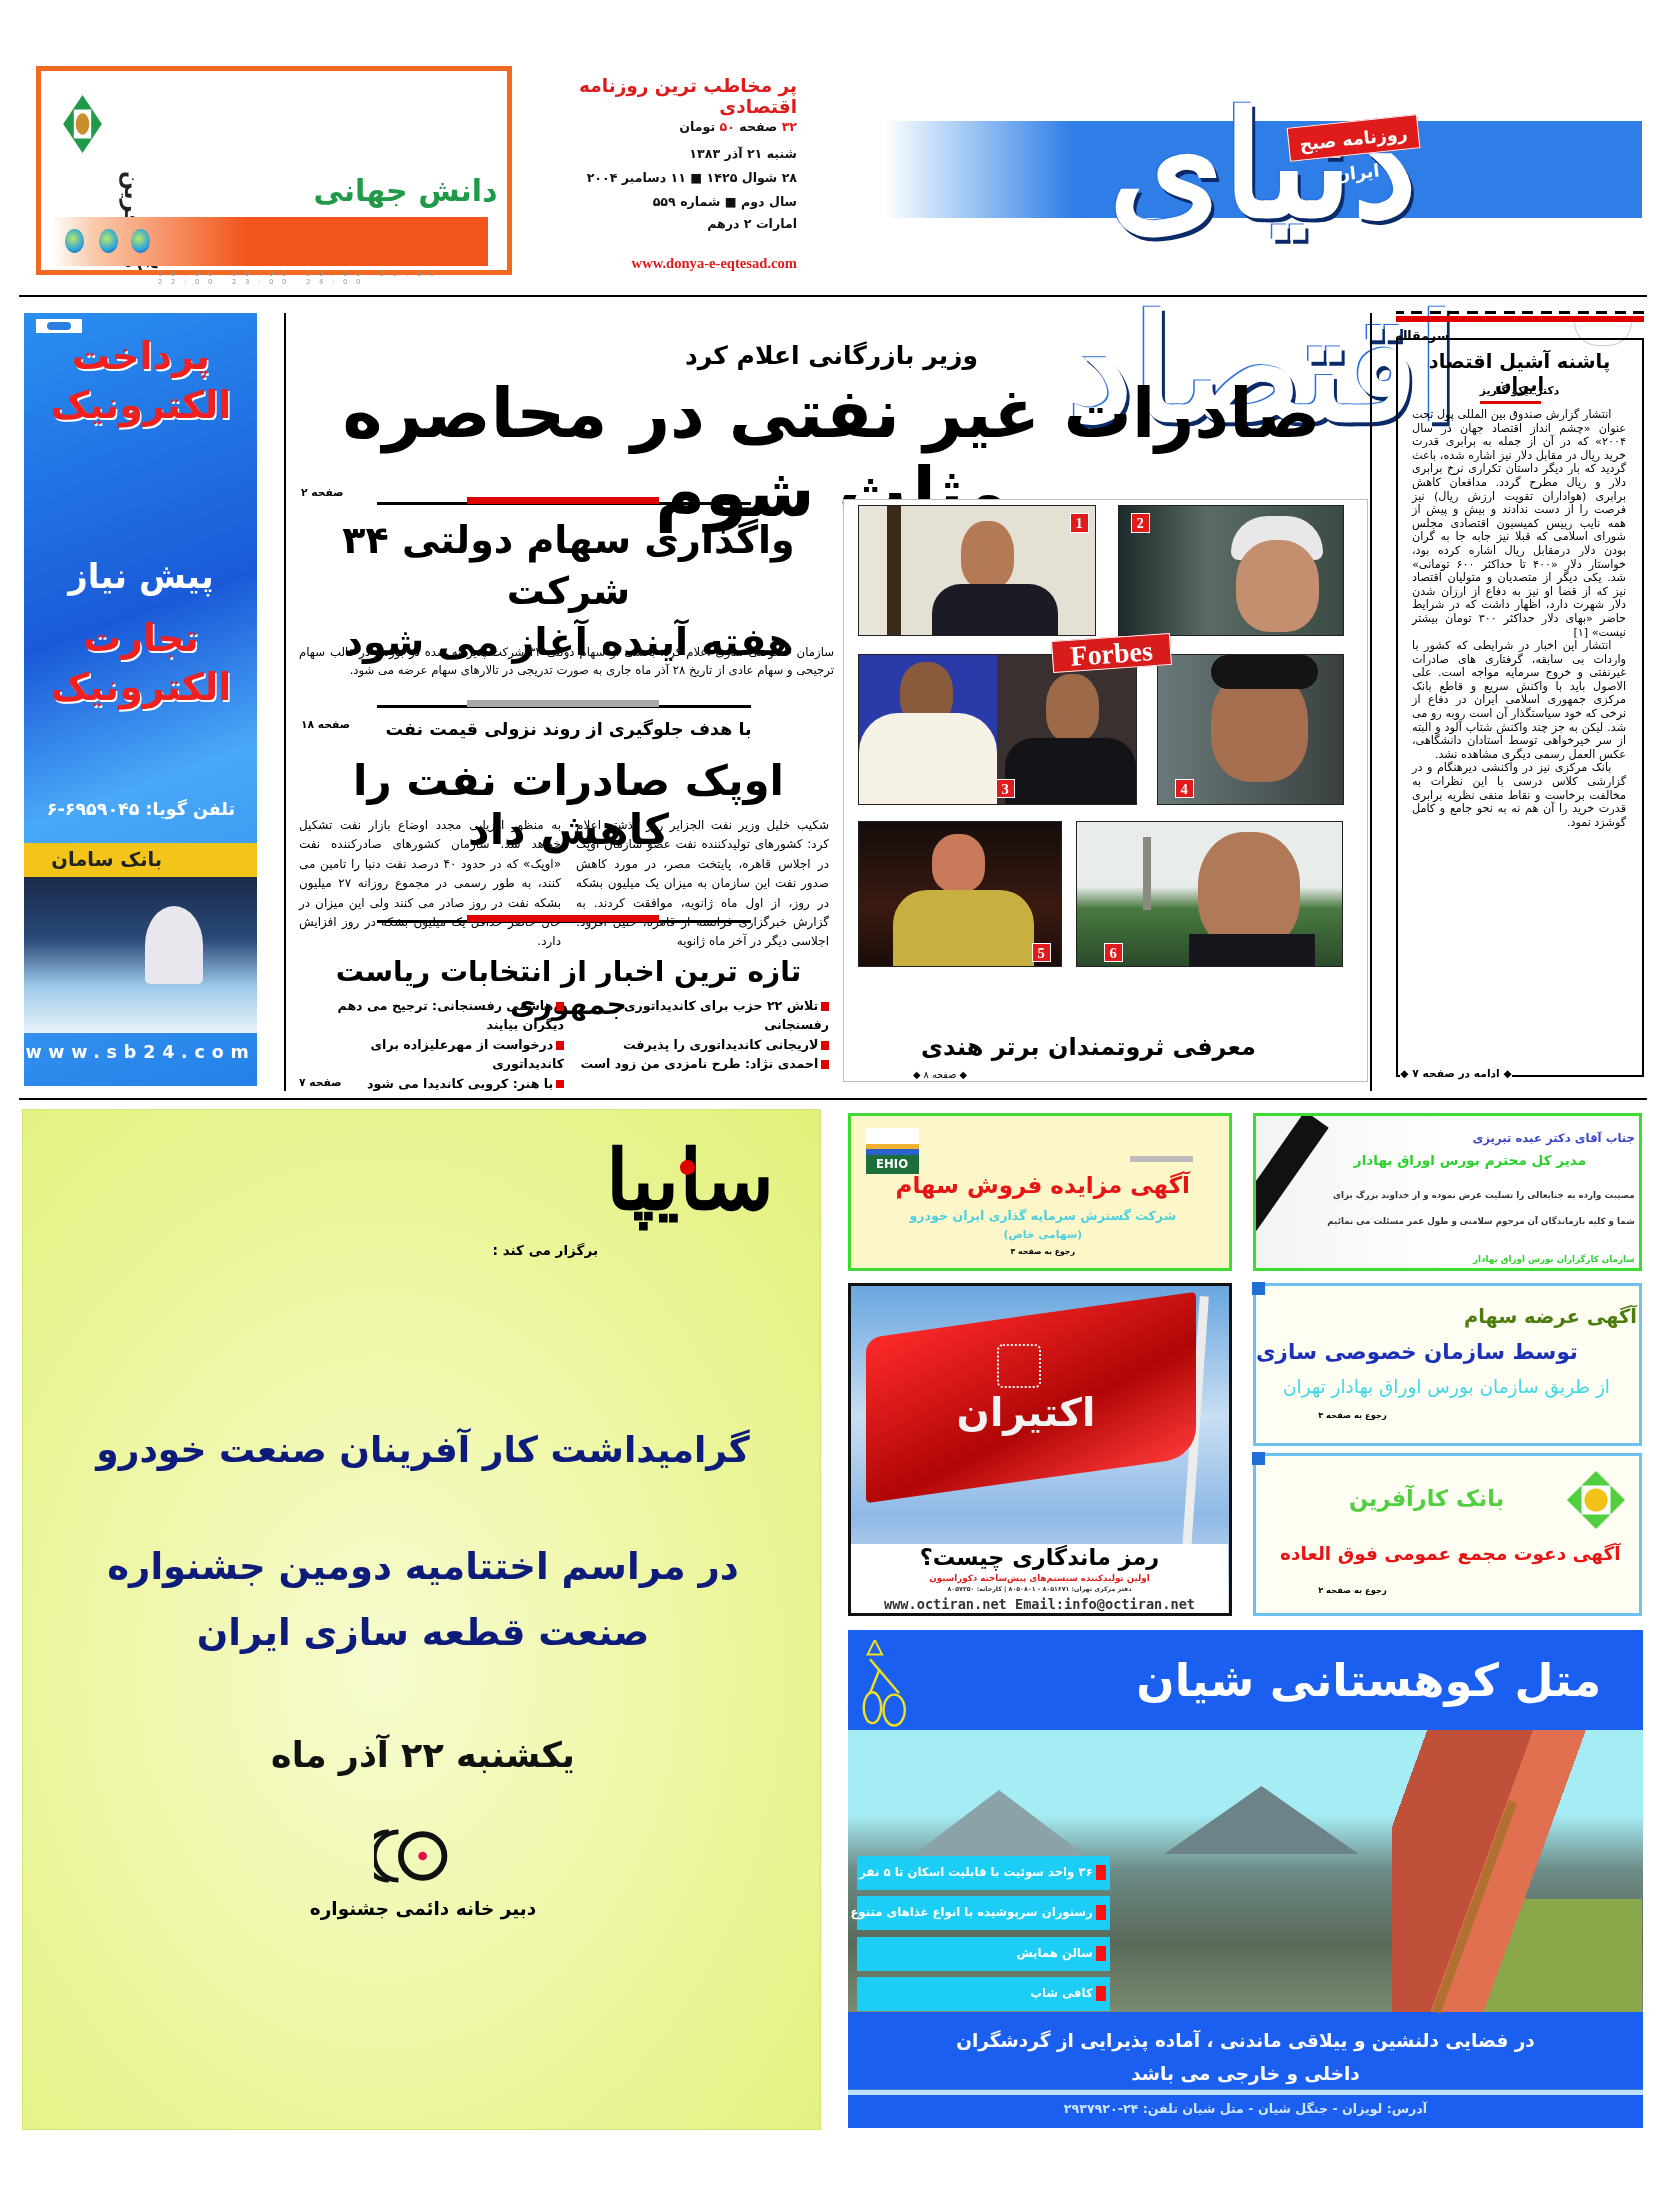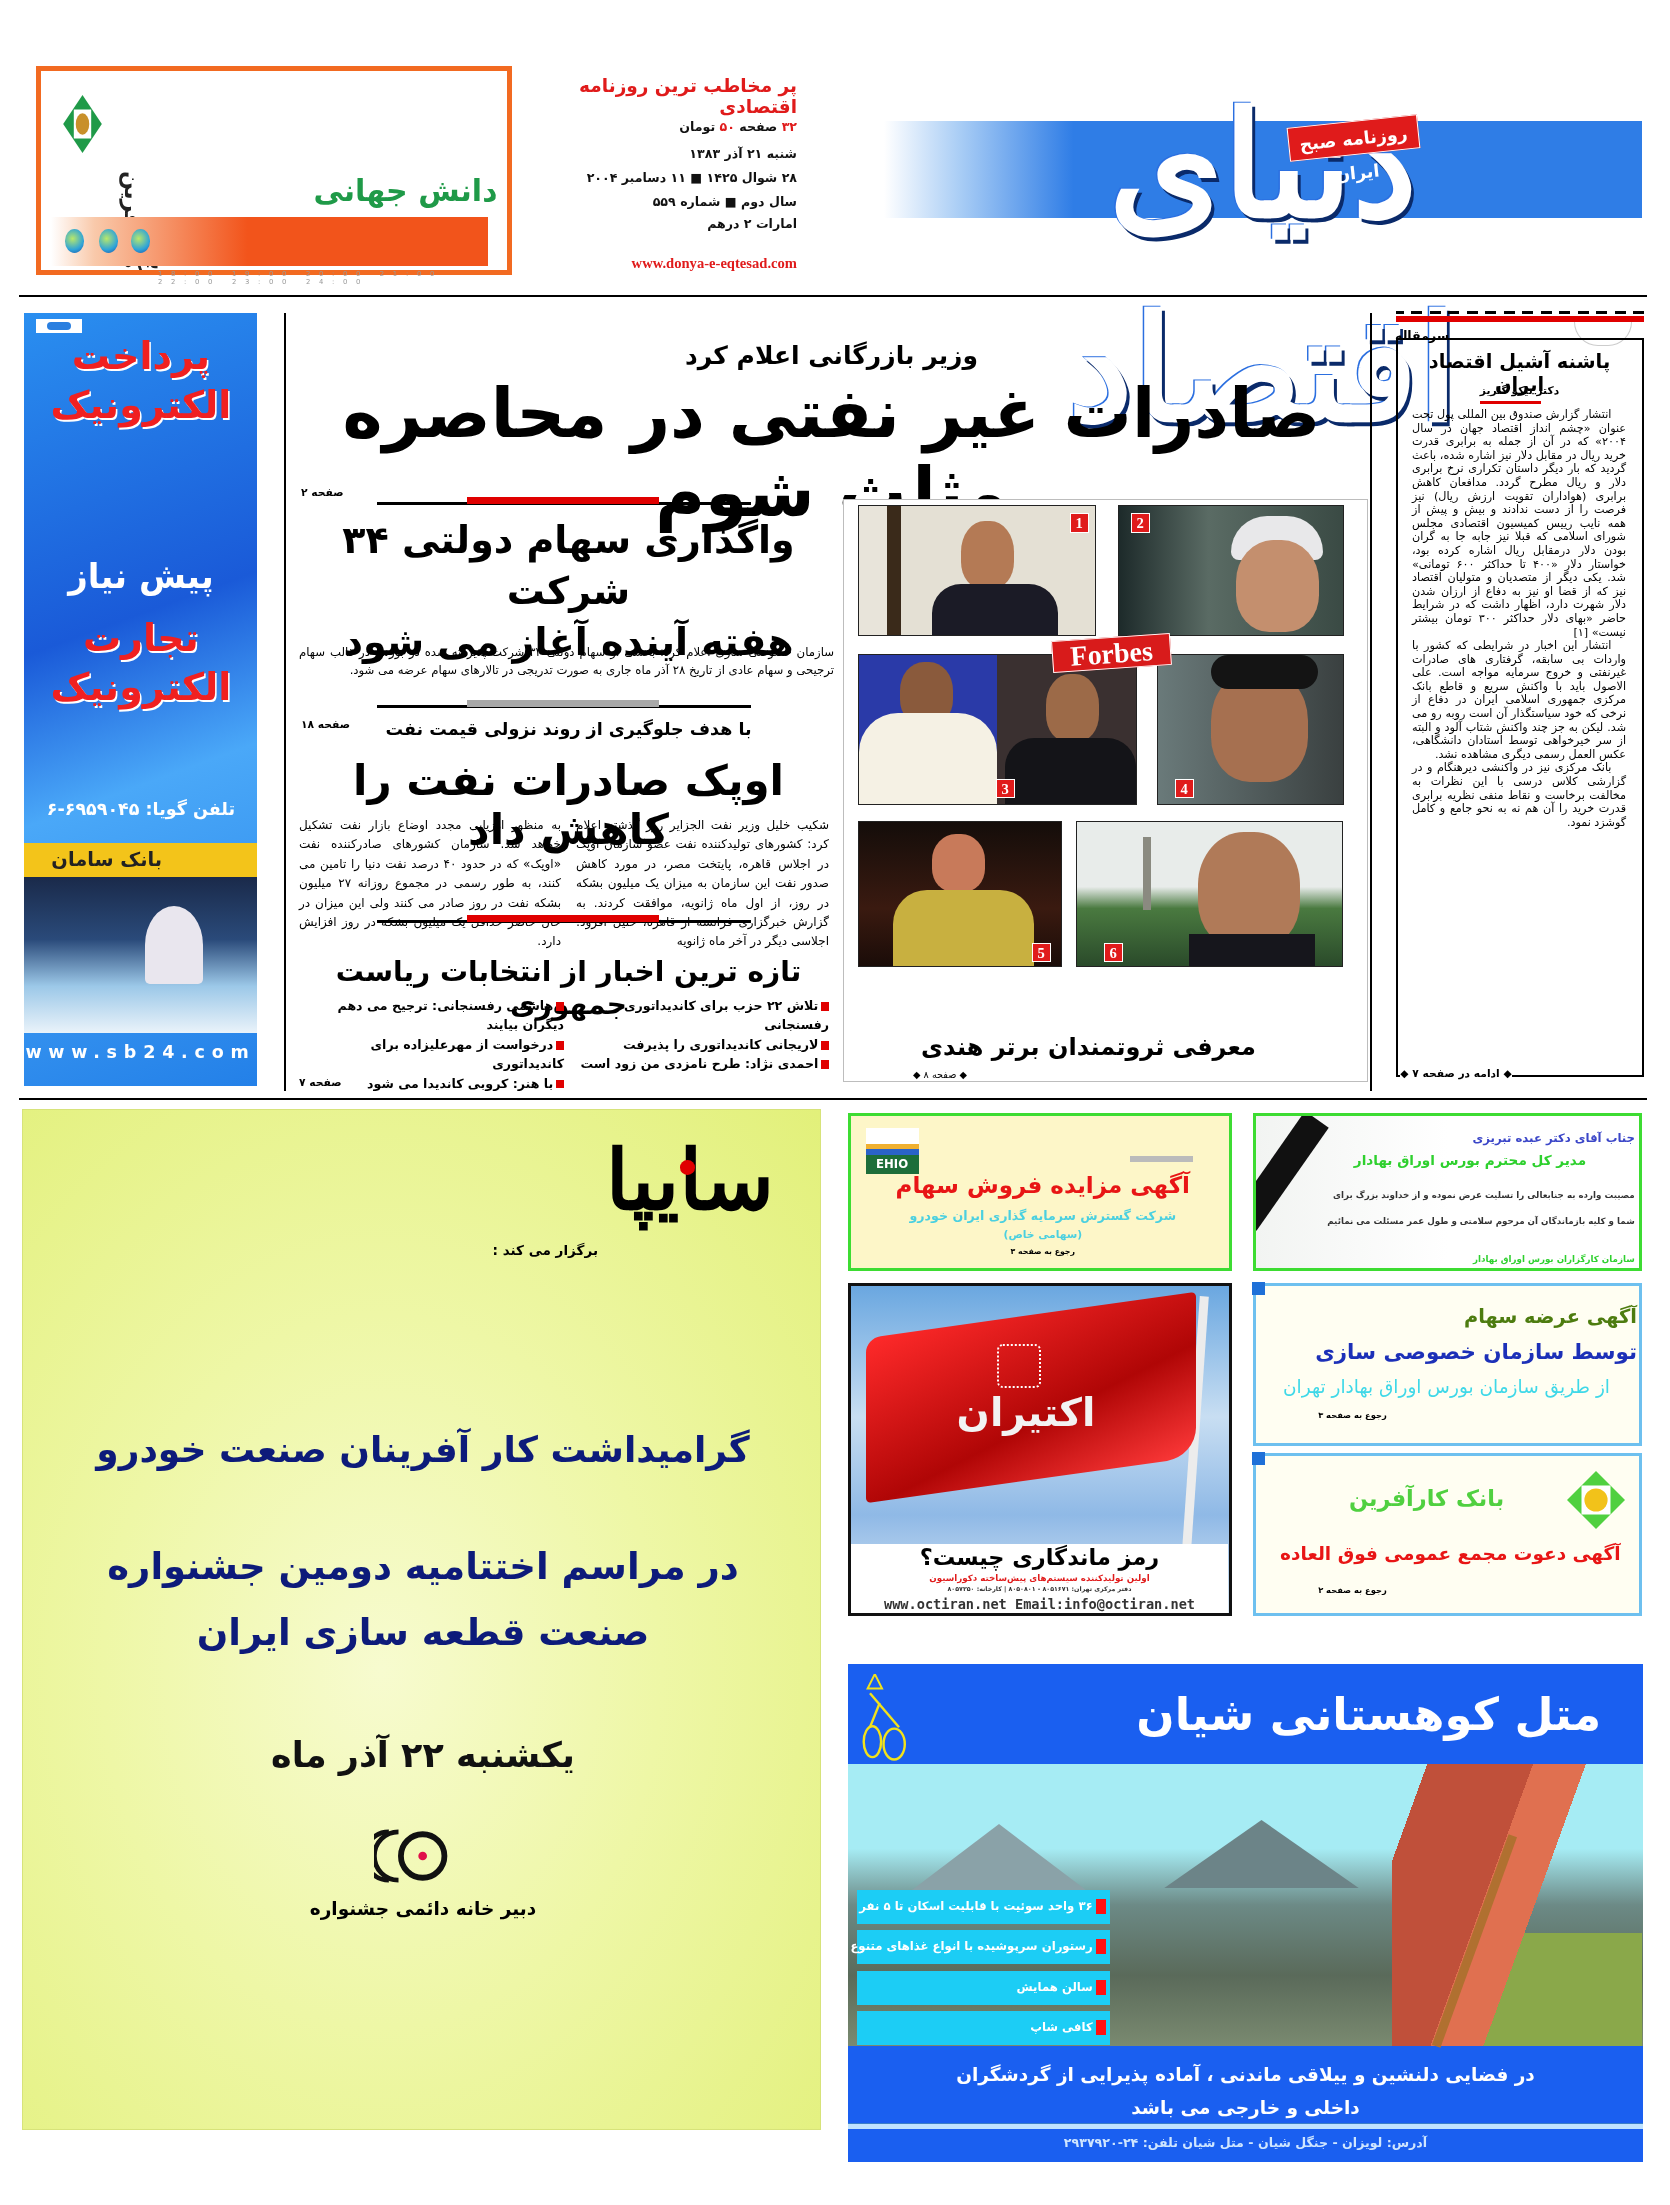--- a/index.html
+++ b/index.html
@@ -127,32 +127,32 @@
   #ad-octiran .bottom { left: 0; top: 258px; width: 377px; height: 70px; background: #fff; }
   #ad-octiran .q { left: 0; top: 258px; width: 377px; font-size: 22.4px; font-weight: bold; text-align: center; letter-spacing: 2.9px; }
   #ad-octiran .red-line { left: 0; top: 287px; width: 377px; font-size: 8.7px; font-weight: bold; color: #e01b1b; text-align: center; }
   #ad-octiran .addr { left: 0; top: 299px; width: 377px; font-size: 6.3px; font-weight: bold; text-align: center; color: #333; }
   #ad-octiran .web { left: 0; top: 310px; width: 377px; font-size: 13.6px; font-weight: bold; text-align: center; direction: ltr; font-family: "DejaVu Sans Mono", monospace; color: #333; }
 
   .ad-blue-box { border: 3.9px solid #6ec0ef; background: #fffef2; }
   .ad-blue-box .corner { left: -3.9px; top: -3.9px; width: 12.6px; height: 12.6px; background: #1e70d8; }
   #ad-offering { left: 1253px; top: 1283px; width: 389px; height: 163px; }
   #ad-offering .t1 { left: 0; top: 19.4px; width: 381px; font-size: 19.4px; font-weight: bold; color: #4d7c0f; }
-  #ad-offering .t2 { left: 0; top: 53px; width: 381px; font-size: 21.4px; font-weight: bold; color: #1c30b8; text-align: right; }
+  #ad-offering .t2 { left: 0; top: 53px; width: 381px; font-size: 21.4px; font-weight: bold; color: #1c30b8; text-align: left; }
   #ad-offering .t3 { left: 0; top: 90px; width: 381px; font-size: 18.5px; font-weight: normal; color: #3fd8e8; text-align: center; }
   #ad-offering .ref { left: 9.7px; top: 124px; width: 121px; font-size: 8.3px; font-weight: bold; text-align: right; }
 
   #ad-karafarin2 { left: 1253px; top: 1453px; width: 389px; height: 163px; }
   #ad-karafarin2 .logo { left: 311px; top: 14.6px; width: 58px; height: 58px; }
   #ad-karafarin2 .t1 { left: 49px; top: 29px; width: 243px; font-size: 22.4px; font-weight: bold; color: #50d040; text-align: center; }
   #ad-karafarin2 .t2 { left: 19.4px; top: 87px; width: 350px; font-size: 18.5px; font-weight: bold; color: #e81515; text-align: center; }
   #ad-karafarin2 .ref { left: 9.7px; top: 129px; width: 121px; font-size: 8.3px; font-weight: bold; text-align: right; }
 
   
-  #ad-hotel { left: 848px; top: 1630px; width: 795px; height: 498px; background: #1a5ff0; overflow: hidden; margin-top: 34px; }
+  #ad-hotel { left: 848px; top: 1630px; width: 795px; height: 498px; background: #1a5ff0; overflow: hidden; }
   #ad-hotel .title { left: 97px; top: 24px; width: 656px; font-size: 45px; font-weight: bold; color: #fff; text-align: right; }
   #ad-hotel .logo { left: 12px; top: 9.7px; width: 49px; height: 87px; }
   #ad-hotel .photo { left: 0; top: 100px; width: 795px; height: 282px; background: linear-gradient(180deg, #a6ecf4 0%, #a6ecf4 30%, #6c8a86 50%, #5a6a5a 75%, #7a8a70 100%); }
   #ad-hotel .roof1 { left: 39px; top: 160px; width: 224px; height: 68px; background: #8aa2a8; clip-path: polygon(10% 100%, 50% 0, 90% 100%); }
   #ad-hotel .roof2 { left: 292px; top: 156px; width: 243px; height: 68px; background: #6c8488; clip-path: polygon(10% 100%, 50% 0, 90% 100%); }
   #ad-hotel .hand { left: 544px; top: 100px; width: 250px; height: 282px; background: linear-gradient(110deg, transparent 0 10%, #c0503a 10% 40%, #e07050 40% 55%, transparent 55%), linear-gradient(180deg, transparent 60%, #8aa84a 60%); }
   #ad-hotel .pencil { left: 622px; top: 165px; width: 8.7px; height: 224px; background: #b07030; transform: rotate(20deg); }
   .hotel-item { left: 8.7px; width: 253px; height: 34px; background: #1ccdf5; }
   .hotel-item span.txt { position: absolute; right: 17px; top: 8.7px; font-size: 11.7px; font-weight: bold; color: #fff; text-align: right; white-space: nowrap; }
   .hotel-item span.sq { position: absolute; right: 3.9px; top: 8.7px; width: 9.7px; height: 15.6px; background: #ff1010; }

